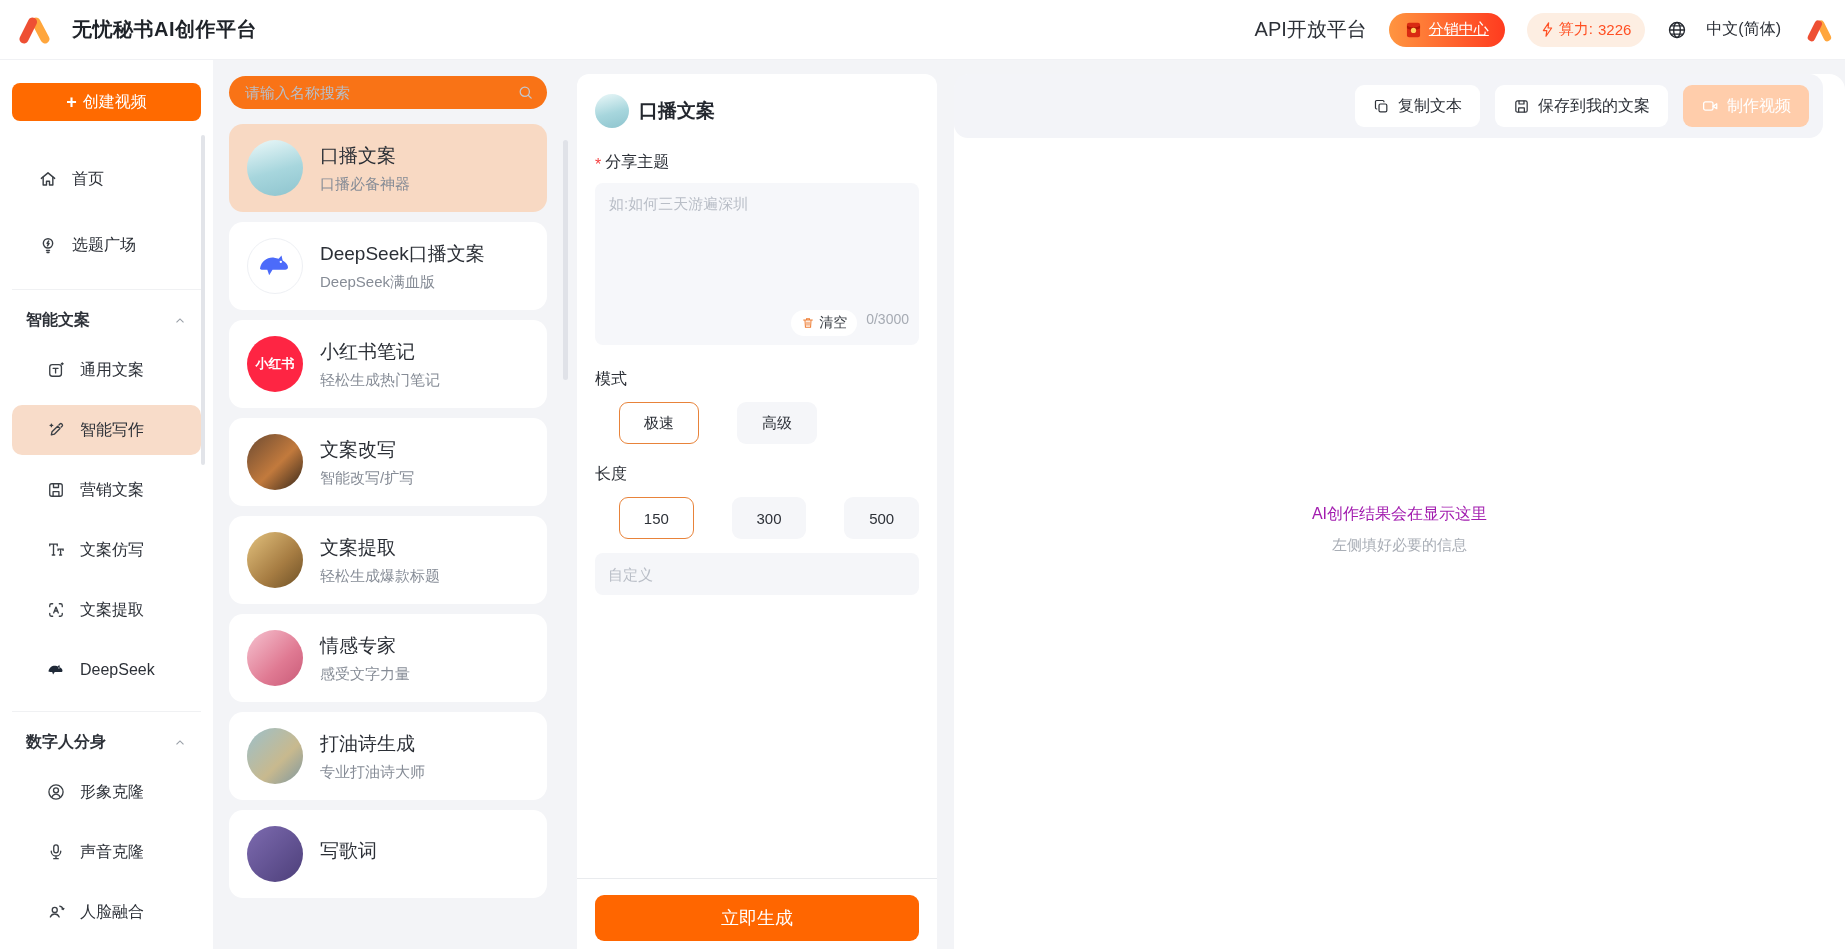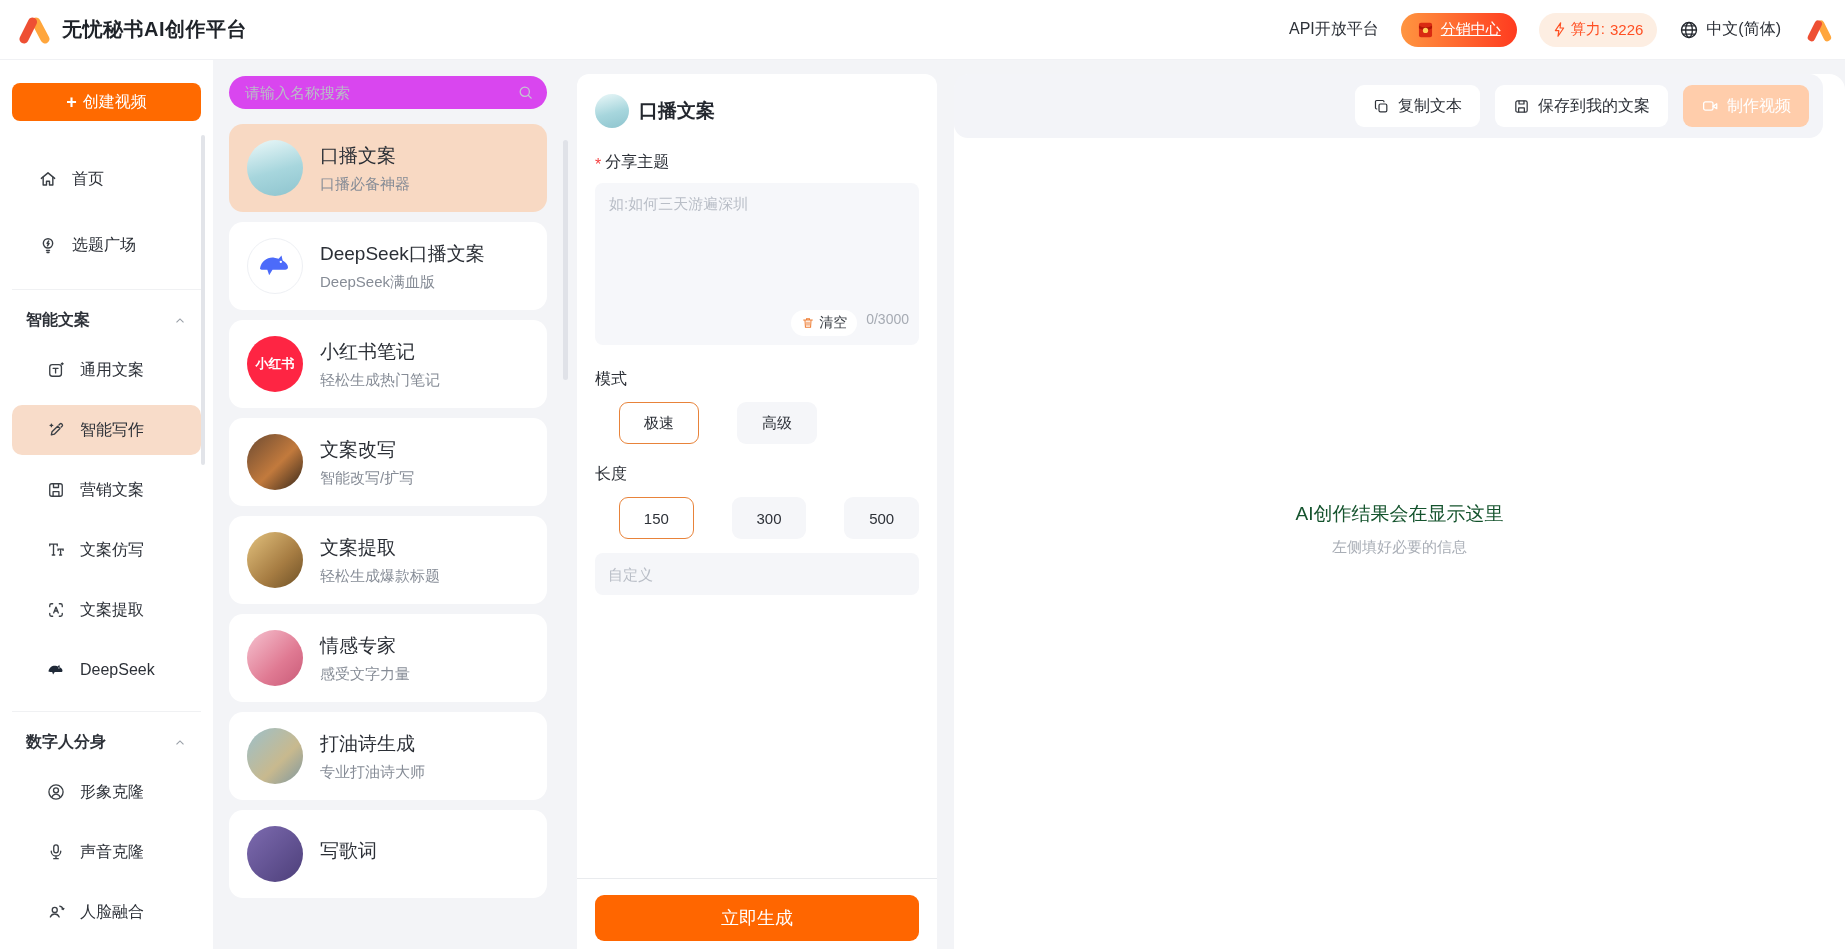--- a/index.html
+++ b/index.html
@@ -2,27 +2,27 @@
 <html><head>
 <meta charset="utf-8">
 <style>
   * { margin:0; padding:0; box-sizing:border-box; }
   html,body { width:1845px; height:949px; overflow:hidden; }
   body { font-family:"Liberation Sans","DejaVu Sans",sans-serif; background:#f3f4f7; color:#2d3138; }
   .app { width:1845px; height:949px; position:relative; overflow:hidden; }
 
   
   .hdr { height:60px; background:#fff; border-bottom:1px solid #f0f1f4; display:flex; align-items:center; justify-content:space-between; padding:0 10px 0 16px; }
-  .brand { display:flex; align-items:center; gap:10px; }
+  .brand { display:flex; align-items:center; gap:20px; }
   .brand-title { font-size:20px; font-weight:700; color:#1f2329; letter-spacing:.5px; }
   .hdr-right { display:flex; align-items:center; gap:22px; }
-  .api-link { font-size:16px; color:#2d3138; cursor:pointer; }
+  .api-link { font-size:20px; color:#2d3138; cursor:pointer; }
   .dist-btn { display:flex; align-items:center; gap:7px; height:34px; padding:0 16px; border:none; border-radius:17px; background:linear-gradient(90deg,#ff9540,#ff3b1f); color:#fff; font-size:15px; cursor:pointer;text-decoration:underline; }
   .power-pill { display:flex; align-items:center; gap:5px; height:34px; padding:0 14px; border-radius:17px; background:#fdeee2; color:#ff4f22; font-size:15px; }
-  .lang { display:flex; align-items:center; gap:7px; font-size:16px; color:#2d3138; cursor:pointer; }
+  .lang { display:flex; align-items:center; gap:19px; font-size:16px; color:#2d3138; cursor:pointer; }
   .avatar-logo { width:32px; height:32px; display:flex; align-items:center; justify-content:center; }
 
   
   .main { display:flex; height:889px; align-items:flex-start; }
 
   
   .sb { width:213px; height:889px; background:#fff; padding:23px 12px 0; position:relative; flex:none; overflow:hidden; }
   .create-btn { width:100%; height:38px; border:none; border-radius:8px; background:#ff6a00; color:#fff; font-size:16px; cursor:pointer; display:flex; align-items:center; justify-content:center; gap:6px; font-family:inherit; }
   .create-btn .plus { font-size:18px; font-weight:700; }
   .sb-item { display:flex; align-items:center; gap:14px; height:40px; padding-left:26px; font-size:16px; color:#2d3138; cursor:pointer; border-radius:10px; }
@@ -31,21 +31,21 @@
   .sb-div { border-top:1px solid #f0f1f3; margin-top:24px; }
   .sb-sec { display:flex; align-items:center; justify-content:space-between; padding:20px 14px 4px; font-size:16px; font-weight:700; color:#2d3138; cursor:pointer; }
   .sb-sub { display:flex; align-items:center; gap:14px; height:50px; margin:10px 0 0; padding-left:34px; font-size:16px; color:#2d3138; cursor:pointer; border-radius:10px; }
   .sb-sub.active { background:#f8dcc9; }
   .sb-ic { width:20px; height:20px; flex:none; }
   .sb-scroll { position:absolute; right:8px; top:75px; width:4px; height:330px; border-radius:2px; background:#e2e4e9; }
 
   
   .toolcol { width:330px; margin:16px 0 0 16px; flex:none; position:relative; height:873px; }
   .searchbox { position:relative; width:318px; height:33px; margin-bottom:15px; }
-  .searchbox input { width:100%; height:100%; border:none; border-radius:17px; background:#d946ef; padding:0 38px 0 16px; font-size:15px; color:#2d3138; outline:none; font-family:inherit; }
+  .searchbox input { width:100%; height:100%; border:none; border-radius:17px; background:#f97316; padding:0 38px 0 16px; font-size:15px; color:#2d3138; outline:none; font-family:inherit; }
   .searchbox input::placeholder { color:#b9bec7; }
   .search-ic { position:absolute; right:13px; top:8px; width:17px; height:17px; }
   .card { width:318px; height:88px; background:#fff; border-radius:14px; margin-bottom:10px; display:flex; align-items:center; padding:0 18px; gap:17px; cursor:pointer; }
   .card.selected { background:#f8d9c3; }
   .av { width:56px; height:56px; border-radius:50%; flex:none; display:flex; align-items:center; justify-content:center; overflow:hidden; }
   .av1 { background:linear-gradient(165deg,#dff2f4 10%,#a7d6dd 55%,#8ec4ce); }
   .av2 { background:#fff; border:1px solid #eef0f4; }
   .av3 { background:#fe2543;justify-content:center; }
   .av3 span { color:#fff; font-size:13px; font-weight:700; }
   .av4 { background:linear-gradient(135deg,#6b4a32,#c27a3d 55%,#33261a); }
@@ -81,21 +81,21 @@
   .custom-input::placeholder { color:#b9bec7; }
   .form-div { margin:auto -18px 0; border-top:1px solid #e9ebee; }
   .gen-btn { margin:16px 0 8px; height:46px; border:none; border-radius:9px; background:#ff6600; color:#fff; font-size:18px; cursor:pointer; font-family:inherit; }
 
   
   .rescol { flex:1; height:875px; margin:14px 0 0 17px; background:#fff; border-radius:16px 16px 0 0; position:relative; }
   .res-toolbar { position:absolute; top:0; left:0; right:22px; height:64px; background:#f3f4f8; border-radius:14px; display:flex; align-items:center; justify-content:flex-end; gap:15px; padding-right:14px; }
   .tb-btn { display:flex; align-items:center; gap:8px; height:42px; padding:0 18px; border:none; border-radius:9px; background:#fff; font-size:16px; color:#2d3138; cursor:pointer; font-family:inherit; }
   .tb-btn.disabled { background:#ffcdab; color:#fff; cursor:default;text-align:right; }
   .empty { position:absolute; left:0; right:0; top:52%; transform:translateY(-50%); text-align:center; }
-  .empty .e1 { font-size:19px; color:#14532d; }
+  .empty .e1 { font-size:16px; color:#a21caf; }
   .empty .e2 { font-size:15px; color:#a9aeb6; margin-top:11px; }
 
   svg { display:block; }
 </style>
 </head>
 <body>
 
 <div class="app">
 
   <header class="hdr">

